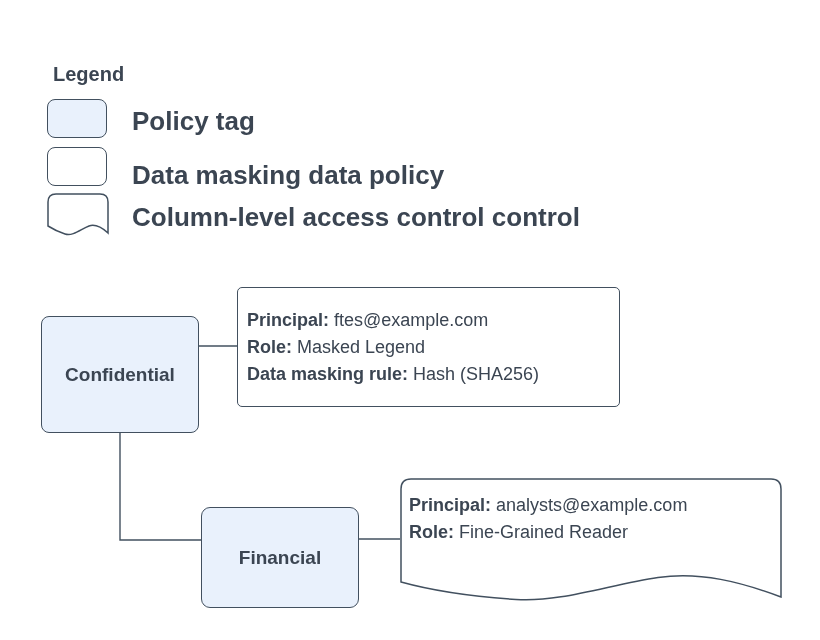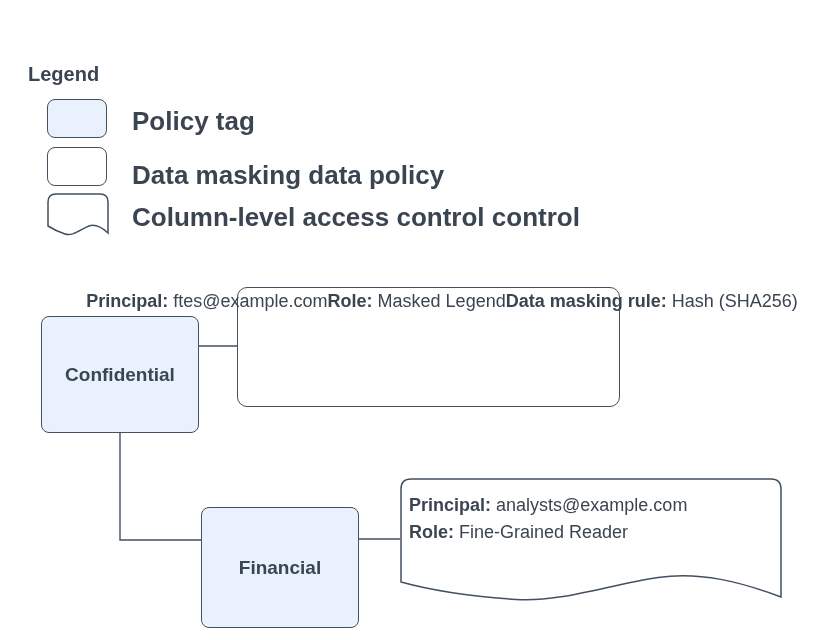--- a/index.html
+++ b/index.html
@@ -15,21 +15,21 @@
   .canvas{
     position:relative;
     width:820px;height:640px;
     background:var(--background);
     overflow:hidden;
   }
   .abs{position:absolute;}
 
   
   .legend-title{
-    left:28px;top:63px;
+    left:53px;top:63px;
     font-size:20px;font-weight:bold;
   }
   .swatch{
     width:60px;height:39px;
     border:1.5px solid var(--stroke);
     border-radius:8px;
     background:var(--card-fill);
   }
   .swatch.blue{background:var(--policy-tag-fill);}
   .legend-label{
@@ -39,29 +39,29 @@
 
   
   .node{
     background:var(--policy-tag-fill);
     border:1.5px solid var(--stroke);
     border-radius:8px;
     display:flex;align-items:center;justify-content:center;
     font-size:19px;font-weight:bold;margin-top:28px;
   }
   .node-confidential{left:41px;top:288px;width:158px;height:117px;}
-  .node-financial{left:201px;top:479px;width:158px;height:121px;}
+  .node-financial{left:201px;top:479px;width:158px;height:101px;border-radius:9px;}
 
   
   .card{
     background:var(--card-fill);
     border:1.5px solid var(--stroke);
-    border-radius:10px;
-    display:flex;flex-direction:row;justify-content:center;
-    padding-left:27px;
+    border-radius:5px;
+    display:flex;flex-direction:column;justify-content:center;
+    padding-left:9px;
   }
   .card-masking{left:237px;top:287px;width:383px;height:120px;}
   .card-line{
     font-size:18px;line-height:27px;white-space:nowrap;
   }
   .fl{font-weight:bold;}
   .fv{margin-left:5px;font-weight:normal;}
 
   .doc-card-text{
     left:409px;top:492px;width:370px;

